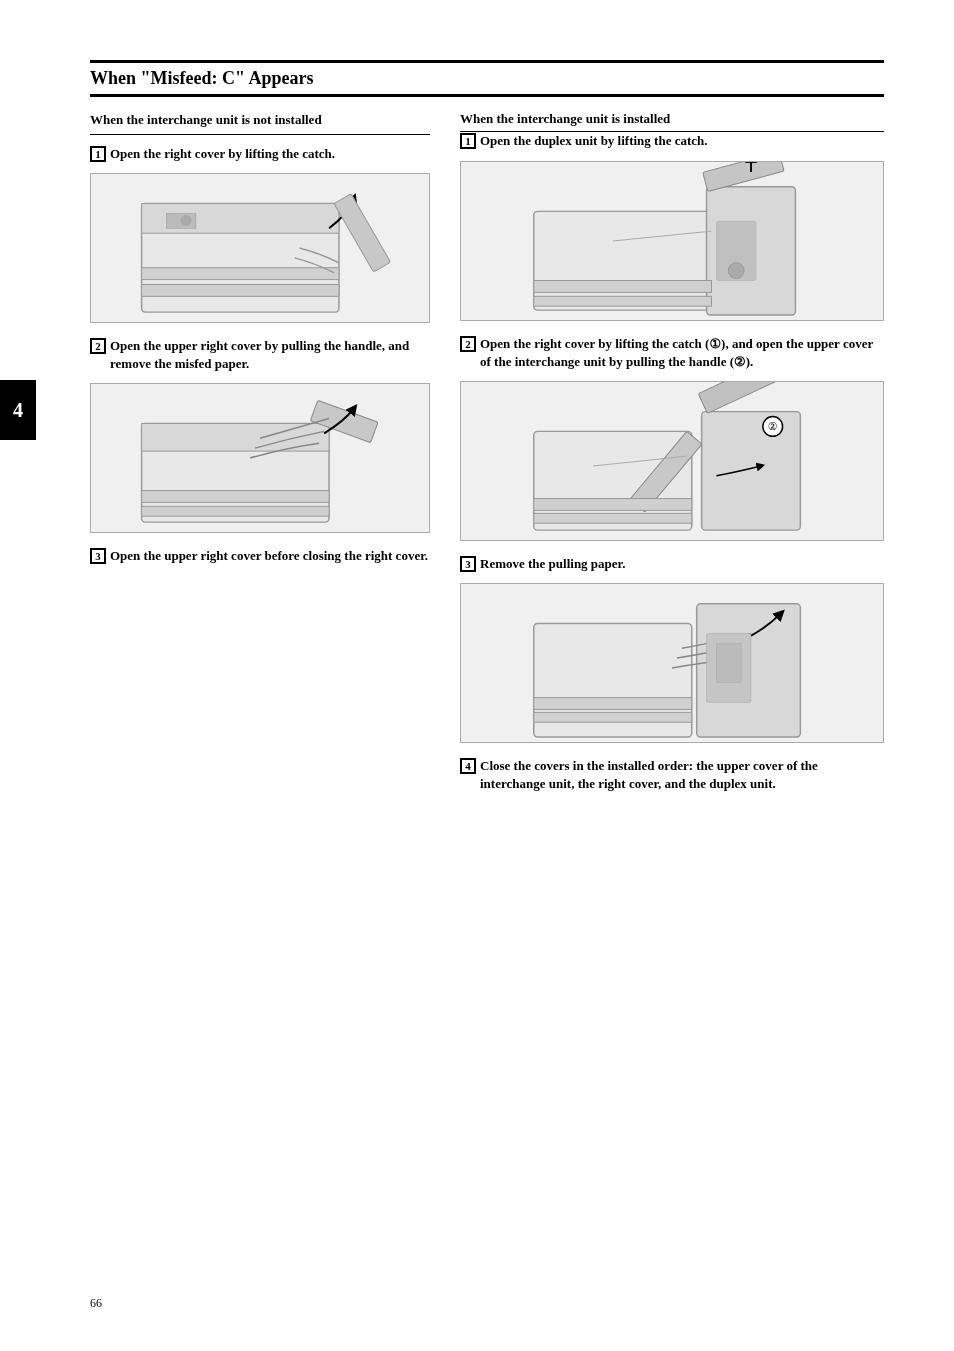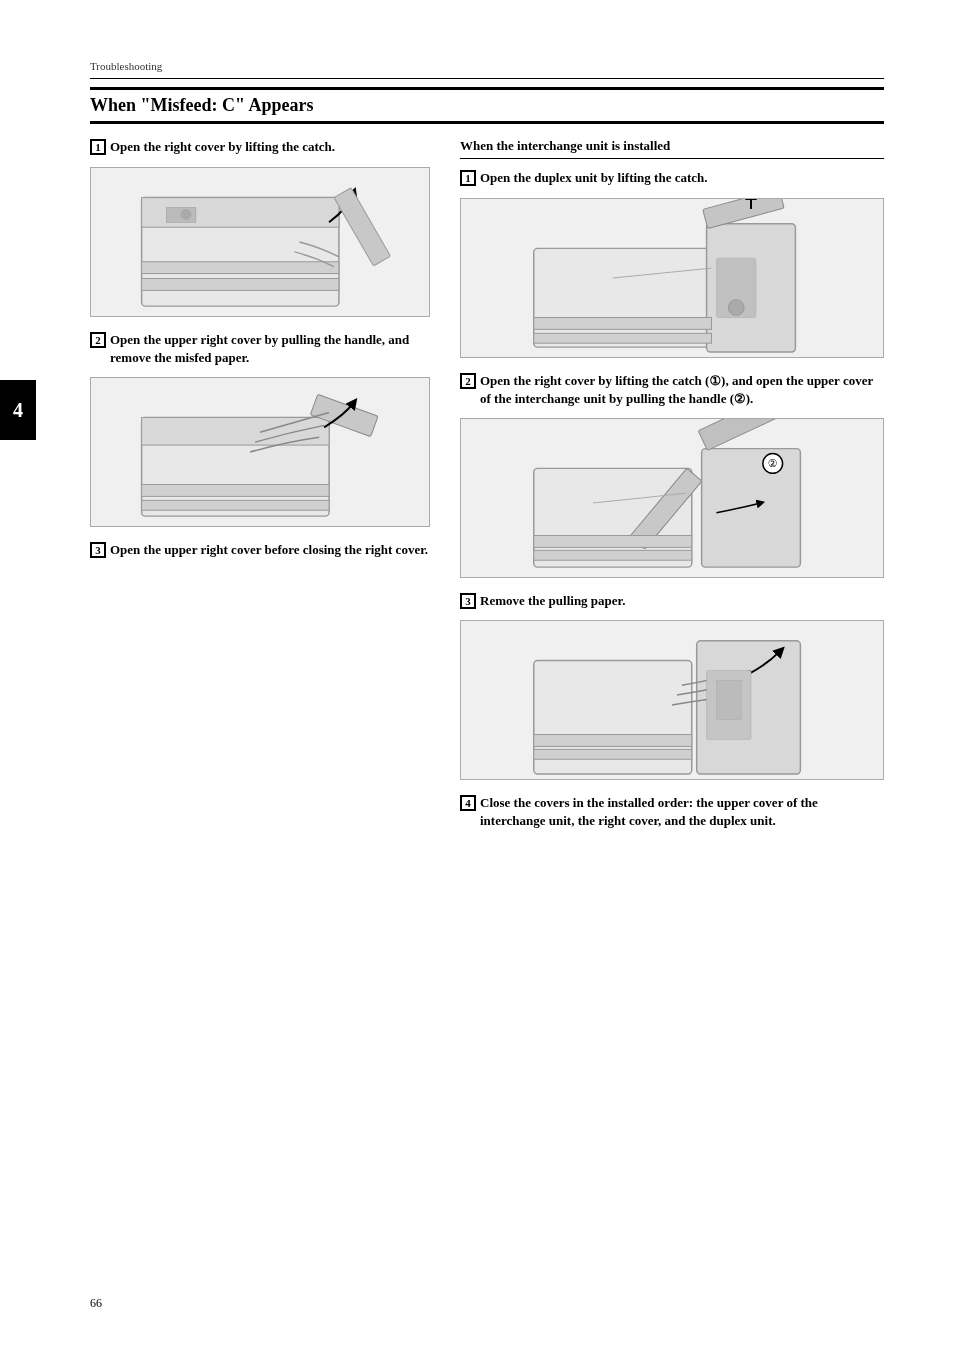--- a/index.html
+++ b/index.html
@@ -79,21 +79,20 @@
       padding-bottom: 4px;
       margin-bottom: 10px;
       line-height: 1.4;
     }
 
     .right-subsection-title {
       font-size: 13px;
       font-weight: bold;
       border-bottom: 1px solid #000;
       padding-bottom: 4px;
-      margin-bottom: 10px;
     }
 
     
     .step {
       display: flex;
       align-items: flex-start;
       margin-bottom: 10px;
       gap: 4px;
     }
 
@@ -150,36 +149,36 @@
       bottom: 40px;
       left: 90px;
       font-size: 12px;
     }
   </style>
 </head>
 <body>
 
 <div class="page-container">
 
-  <div class="breadcrumb">
-    <span>Troubleshooting</span>
-  </div>
 
   <div class="chapter-tab">
     <span>4</span>
   </div>
 
   <div class="section-title">
     <span>When "Misfeed: C" Appears</span>
   </div>
 
   <div class="main-content">
 
     <div class="left-column">
 
+      <div class="subsection-title">
+        <span>When the interchange unit is not installed</span>
+      </div>
 
       <div class="step">
         <span class="step-number">1</span>
         <span class="step-text">Open the right cover by lifting the catch.</span>
       </div>
 
       <div class="illustration illustration-left">
         <svg viewBox="0 0 300 150" class="illus-svg">
 
           <rect x="30" y="30" width="200" height="110" rx="4" fill="#e8e8e8" stroke="#999" stroke-width="1.5"></rect>

